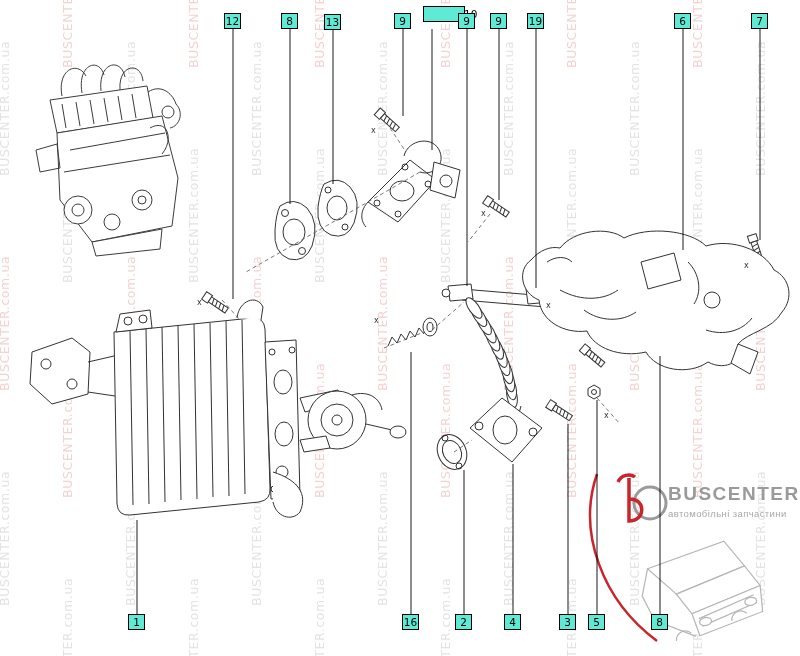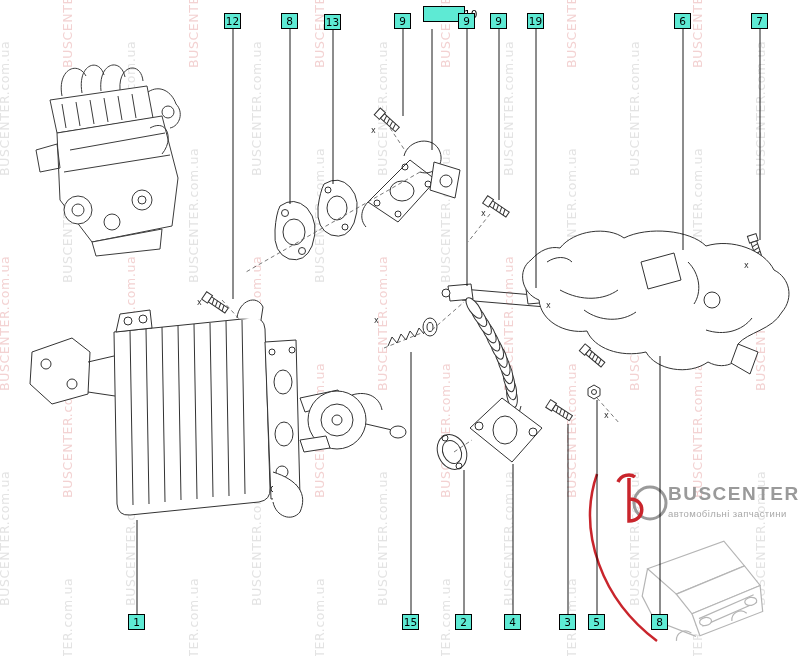--- a/index.html
+++ b/index.html
@@ -295,20 +295,20 @@
       <div class="callout" style="left: 290px; top: 13px;">8</div>
       <div class="callout" style="left: 333px; top: 14px;">13</div>
       <div class="callout" style="left: 403px; top: 13px;">9</div>
       <div class="callout" style="left: 432px; top: 6px; padding-left: 40px;">10</div>
       <div class="callout" style="left: 467px; top: 13px;">9</div>
       <div class="callout" style="left: 499px; top: 13px;">9</div>
       <div class="callout" style="left: 536px; top: 13px;">19</div>
       <div class="callout" style="left: 683px; top: 13px;">6</div>
       <div class="callout" style="left: 760px; top: 13px;">7</div>
       <div class="callout" style="left: 137px; top: 614px;">1</div>
-      <div class="callout" style="left: 411px; top: 614px;">15</div>
+      <div class="callout" style="left: 411px; top: 614px;">16</div>
       <div class="callout" style="left: 464px; top: 614px;">2</div>
       <div class="callout" style="left: 513px; top: 614px;">4</div>
       <div class="callout" style="left: 568px; top: 614px;">3</div>
       <div class="callout" style="left: 597px; top: 614px;">5</div>
       <div class="callout" style="left: 660px; top: 614px;">8</div>
     </div>
 </div>
 
 </body></html>

